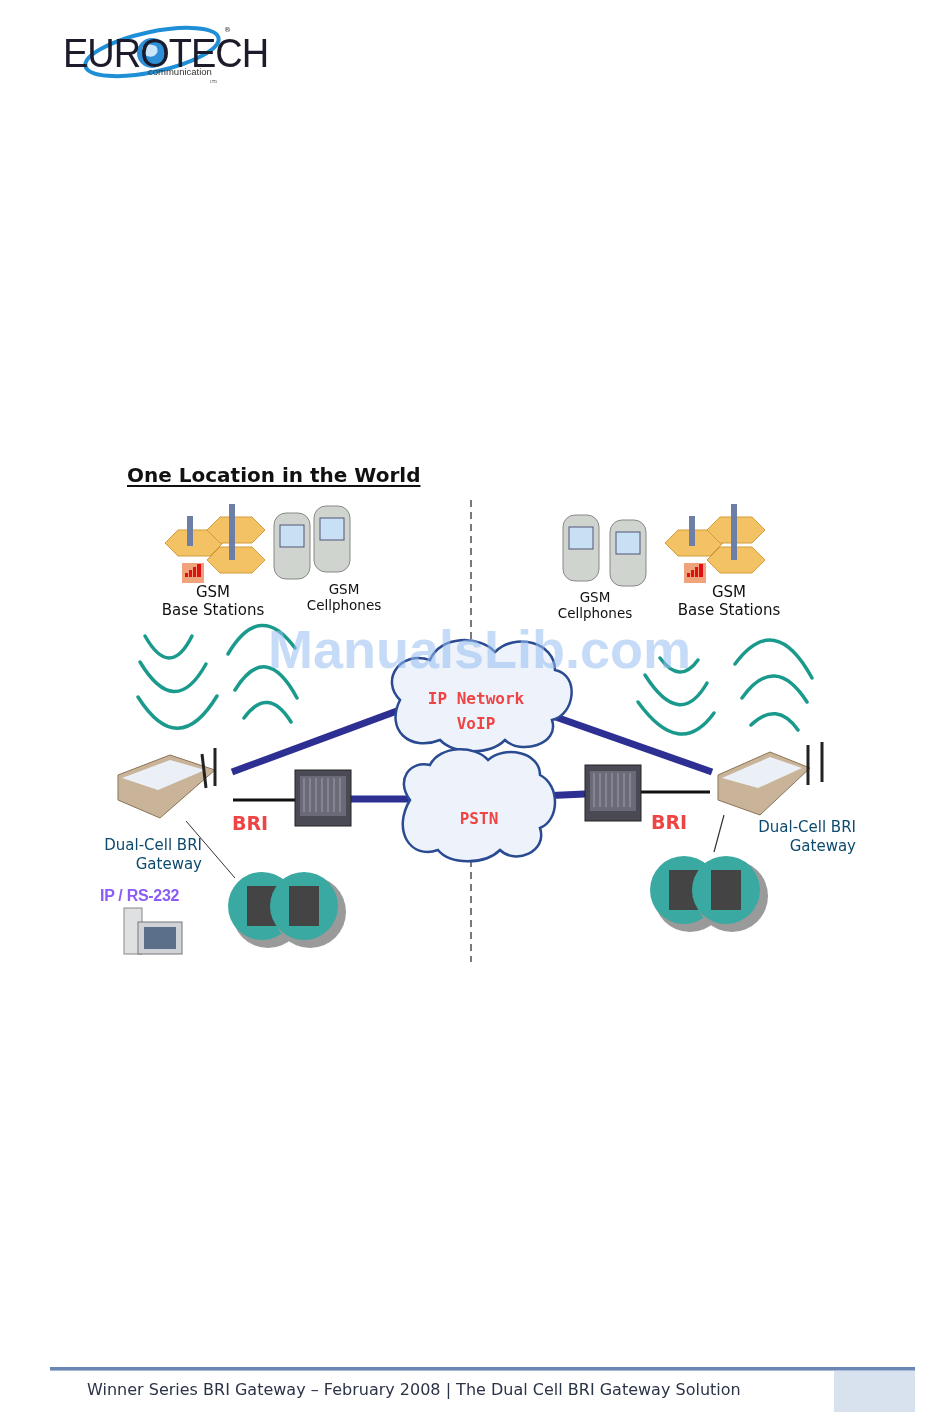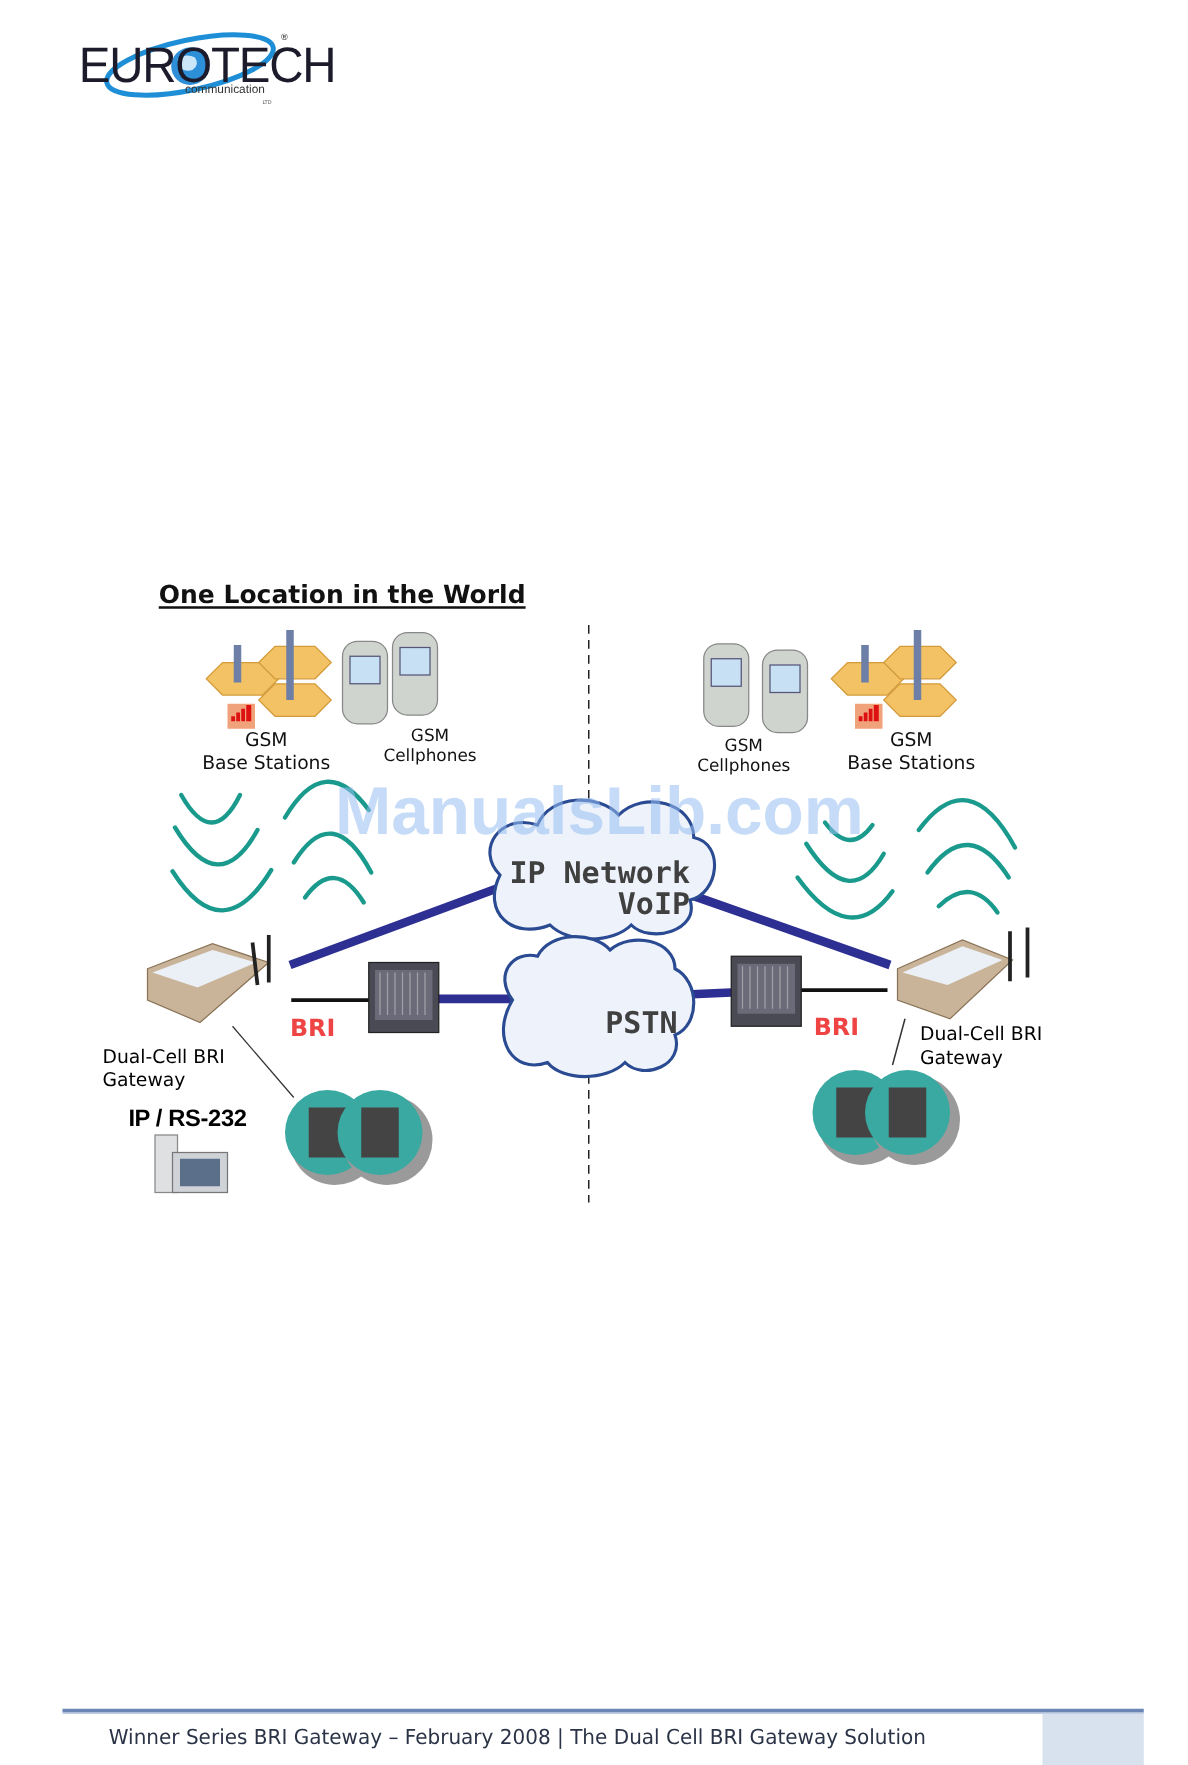--- a/index.html
+++ b/index.html
@@ -8,24 +8,24 @@
   
   #logo { left: 60px; top: 18px; width: 180px; height: 70px; }
   #logo .brand { position: absolute; left: 3px; top: 14px; font-family: "Liberation Sans", sans-serif; font-size: 38px; letter-spacing: -1px; color: #1b1b2b; font-weight: normal; transform: scaleY(1.05); }
   #logo .sub { position: absolute; left: 88px; top: 48px; font-family: Liberation Sans, sans-serif; font-size: 9.5px; color: #333; }
   #logo .ltd { position: absolute; left: 150px; top: 61px; font-size: 4px; color: #555; }
   #logo .reg { position: absolute; left: 164px; top: 8px; font-size: 7px; color: #333; }
   
   .loc-heading { font-family: "DejaVu Sans", sans-serif; font-weight: bold; font-size: 20px; color: #111; text-decoration: underline; text-underline-offset: 3px; white-space: nowrap; }
   .label { font-family: "DejaVu Sans", sans-serif; font-size: 15px; color: #111; text-align: center; line-height: 18px; white-space: nowrap; }
   .label-sm { font-family: "DejaVu Sans", sans-serif; font-size: 13.5px; color: #111; text-align: center; line-height: 16px; white-space: nowrap; }
-  .label-thin { font-family: "DejaVu Sans", sans-serif; font-size: 15px; color: #000000; text-align: left; line-height: 19px; white-space: nowrap; }
+  .label-thin { font-family: "DejaVu Sans", sans-serif; font-size: 15px; color: #0c4a6e; text-align: right; line-height: 19px; white-space: nowrap; }
   .bold-lbl { font-family: "DejaVu Sans", sans-serif; font-weight: bold; font-size: 19px; color: #ef4444; }
-  .cloud-text { font-family: "DejaVu Sans Mono", monospace; font-weight: bold; font-size: 24px; color: #404040; text-align: right; line-height: 25px; white-space: nowrap; }
-  .narrow-bold { font-family: "Liberation Sans", sans-serif; font-weight: bold; font-size: 19px; color: #000000; text-align: center; line-height: 16px; white-space: nowrap; letter-spacing: -0.3px; }
+  .cloud-text { font-family: "DejaVu Sans Mono", monospace; font-weight: bold; font-size: 16px; color: #ef4444; text-align: center; line-height: 25px; white-space: nowrap; }
+  .narrow-bold { font-family: "Liberation Sans", sans-serif; font-weight: bold; font-size: 16px; color: #8b5cf6; line-height: 16px; white-space: nowrap; letter-spacing: -0.3px; }
   #watermark { left: 268px; top: 618px; font-family: "Liberation Sans", sans-serif; font-weight: bold; font-size: 54px; color: rgba(150,190,240,0.55); letter-spacing: 0px; white-space: nowrap; }
   
   #footer-rule { left: 50px; top: 1367px; width: 865px; height: 3px; background: #6a86b4; }
   #footer-rule2 { left: 50px; top: 1370px; width: 865px; height: 1px; background: #a9bad6; }
   #footer-text { left: 87px; top: 1380px; font-family: "DejaVu Sans", sans-serif; font-size: 16.5px; color: #2b3347; white-space: nowrap; transform: scaleX(0.97); transform-origin: left; }
   #footer-box { left: 834px; top: 1371px; width: 81px; height: 41px; background: #d8e1ee; }
 </style>
 </head>
 <body>
 

